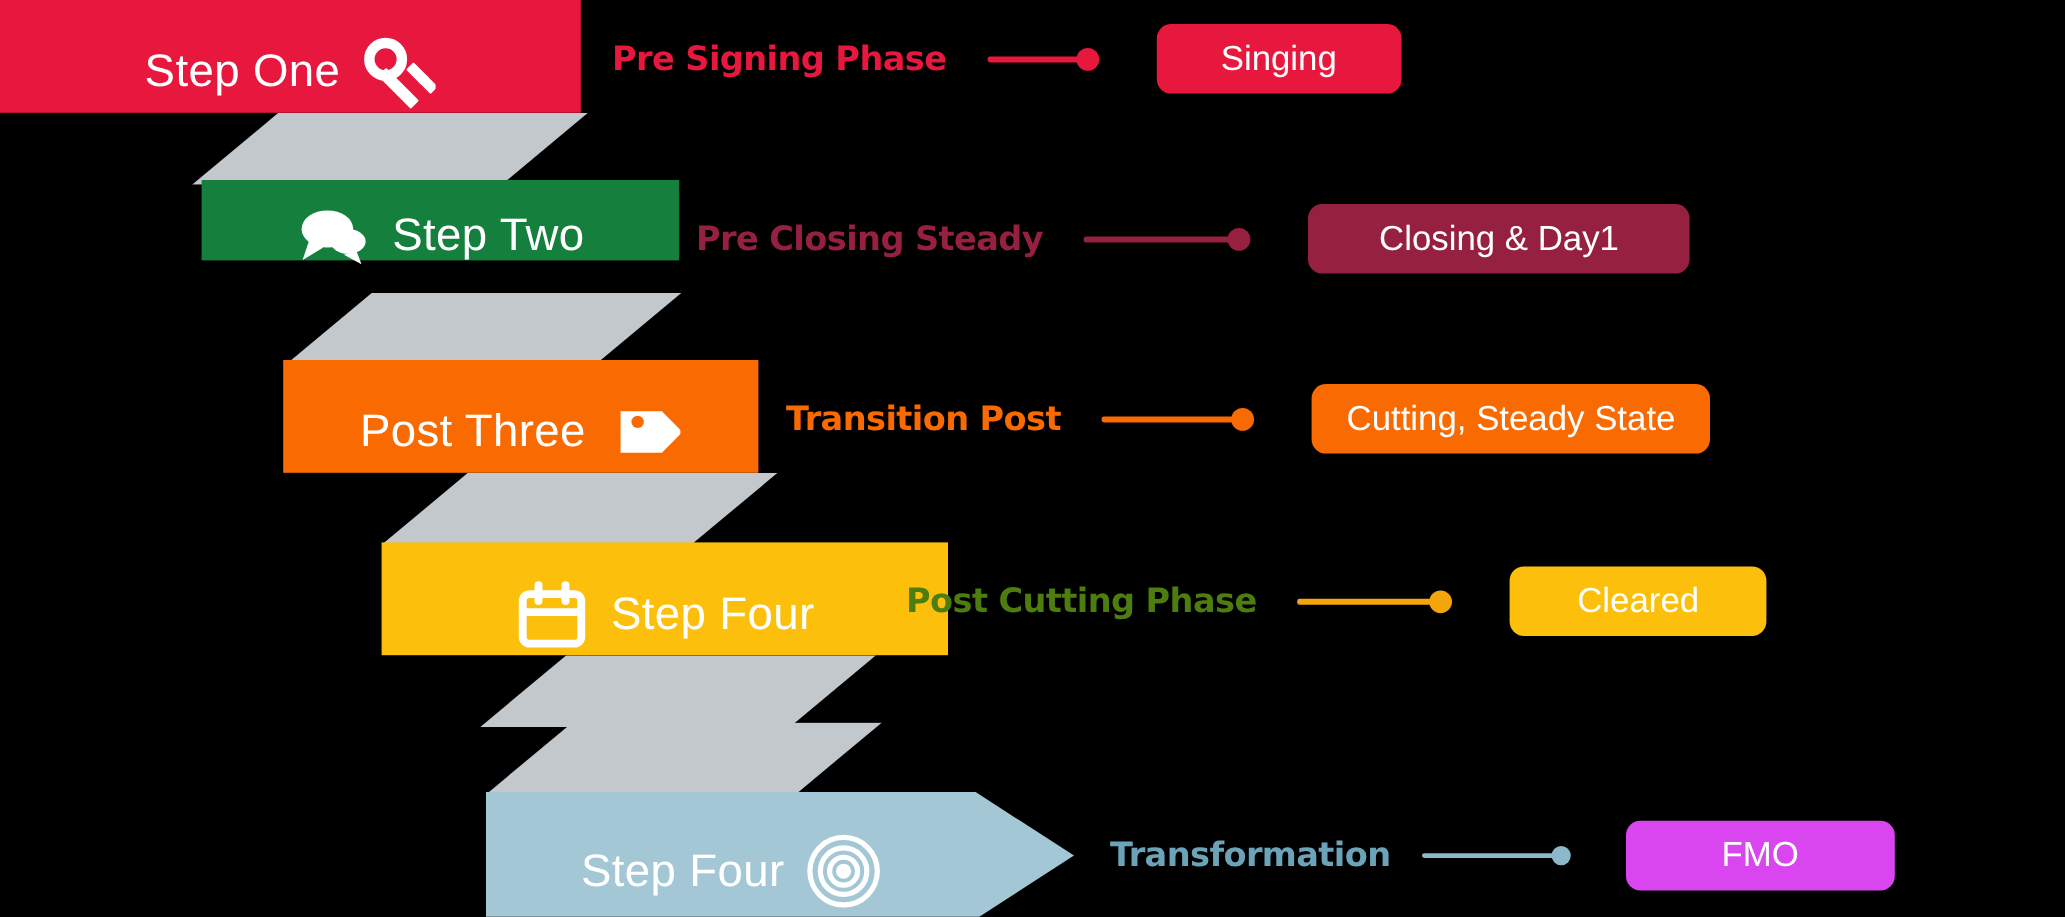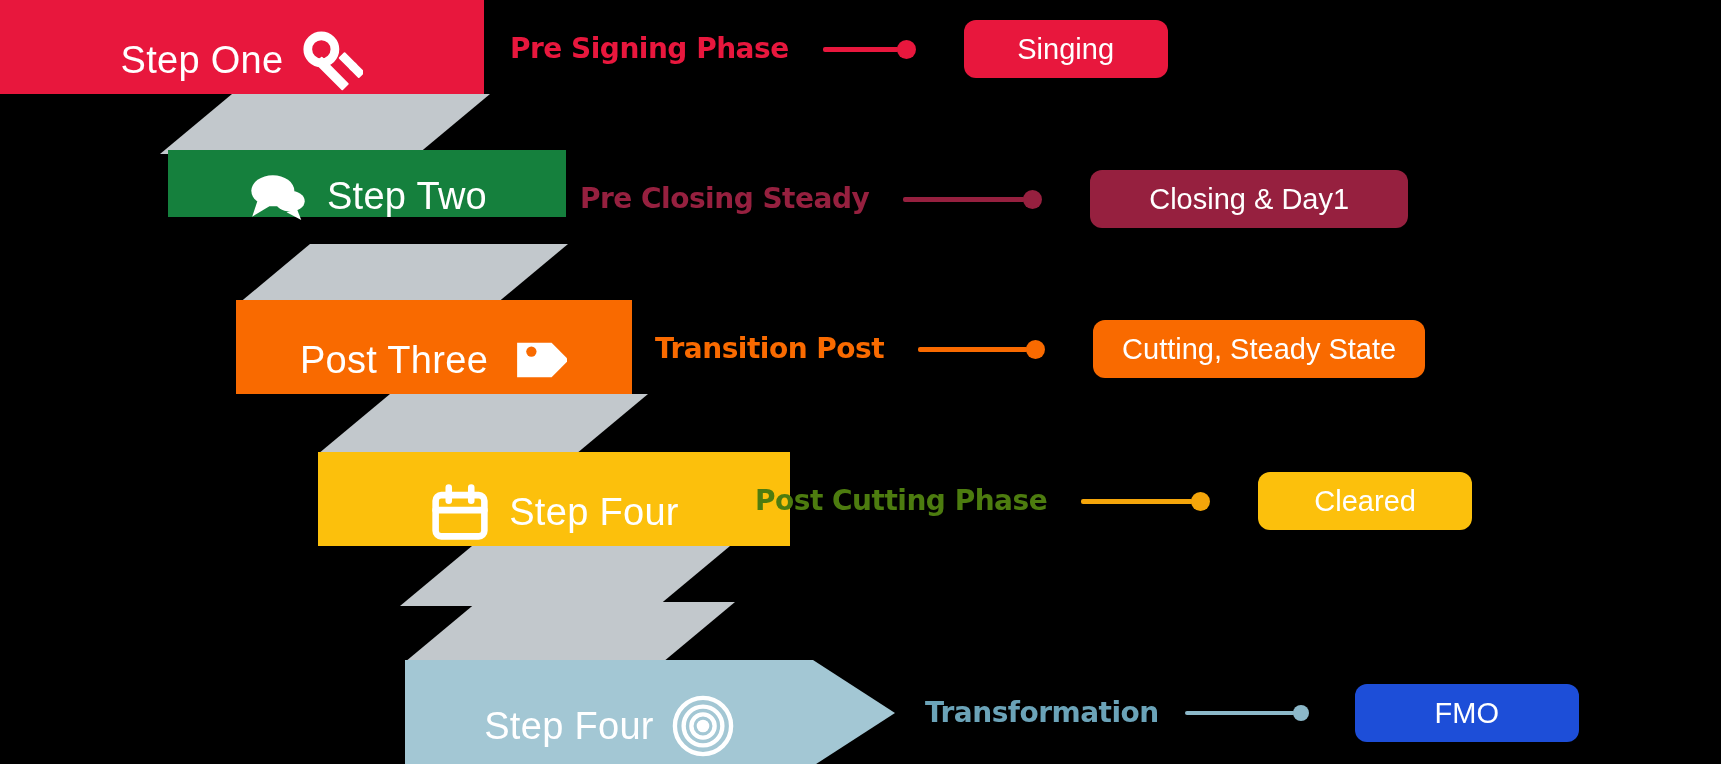--- a/index.html
+++ b/index.html
@@ -272,19 +272,19 @@
         </span>
       </div>
     </div>
 
     <div class="phase-group" style="left:925px; top:76px;">
       <span class="phase-label" style="color:#6ba3b8;">Transformation</span>
       <span class="connector" style="margin-left:26px; margin-right:30px;">
         <span class="conn-line" style="width:110px; height:4px; background:#8cb8c9;"></span>
         <span class="conn-dot" style="background:#8cb8c9; width:16px; height:16px;"></span>
       </span>
-      <span class="pill" style="background:#1d4ed8; width:224px;">
+      <span class="pill" style="background:#d946ef; width:224px;">
         <span class="pill-text">FMO</span>
       </span>
     </div>
   </div>
 
 </div>
 
 </body></html>

